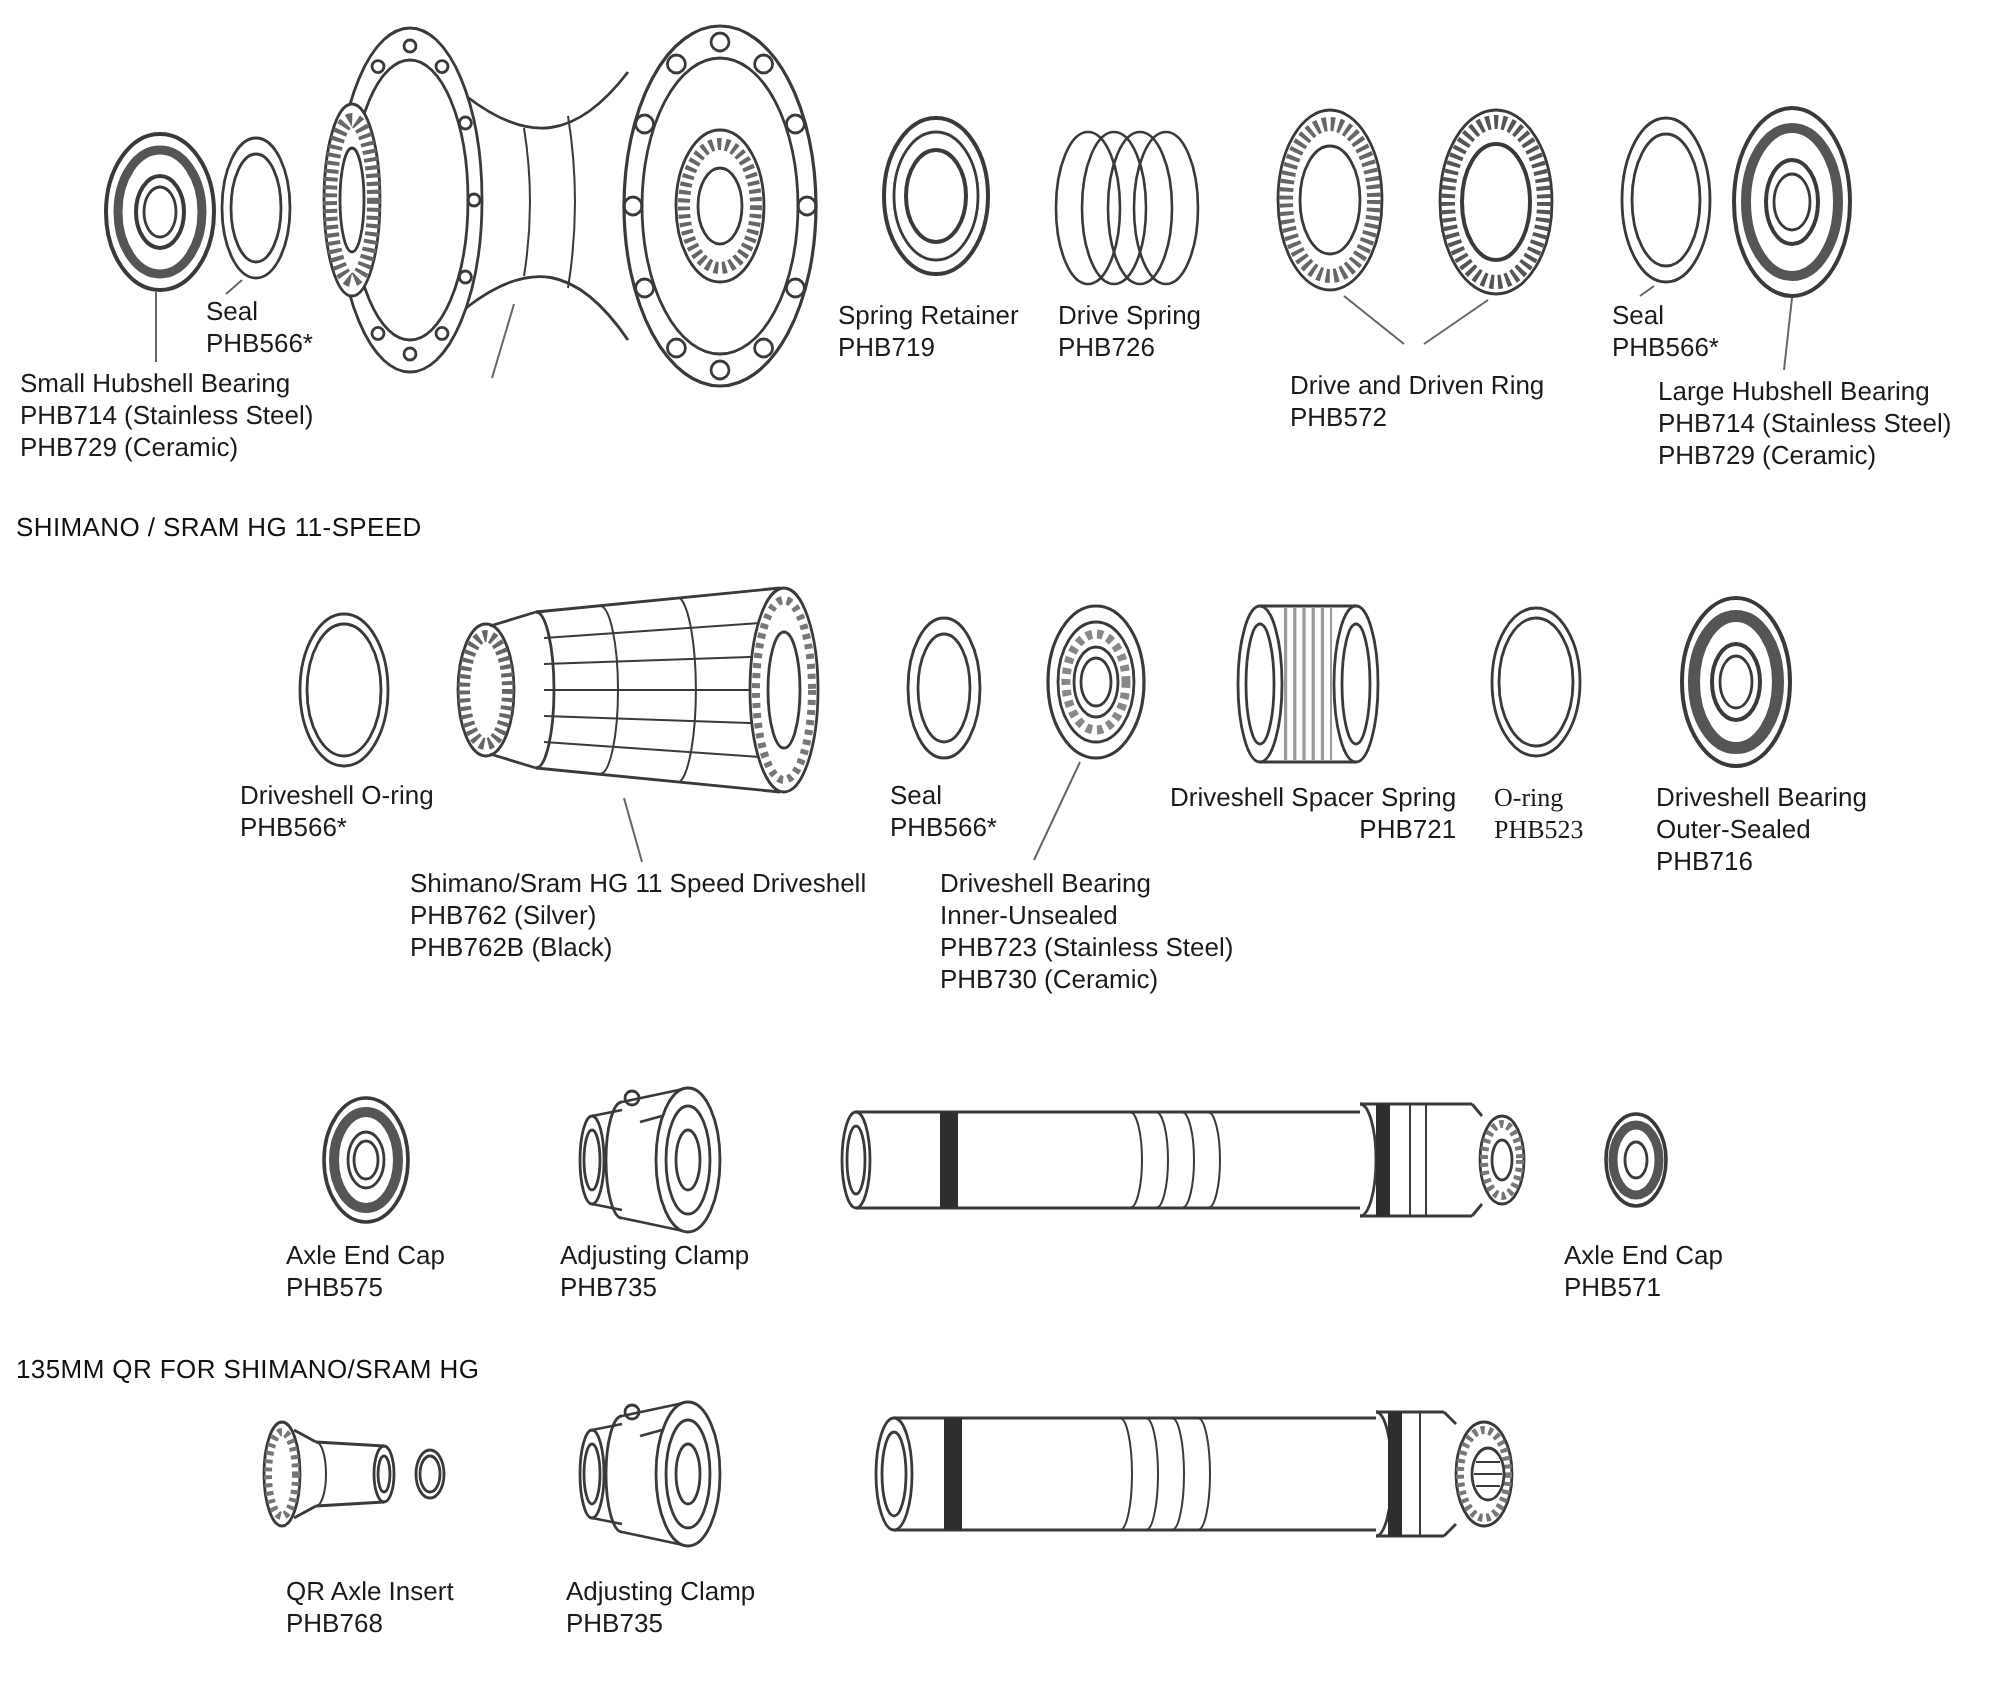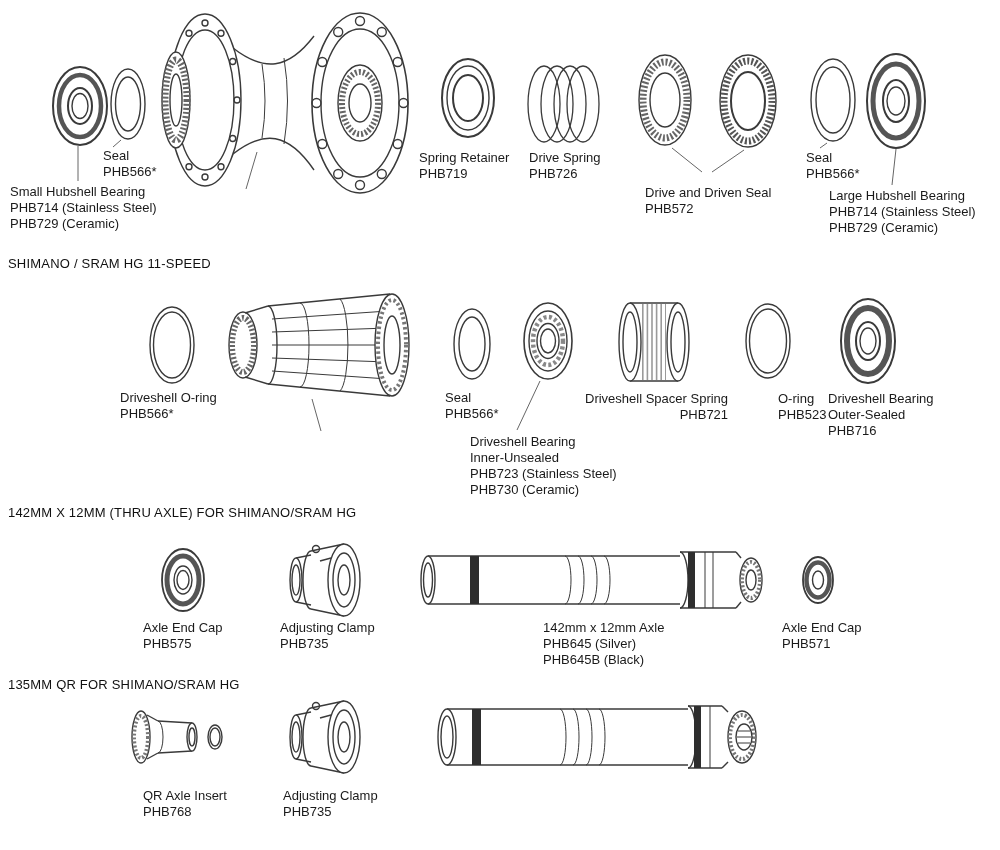--- a/index.html
+++ b/index.html
@@ -300,53 +300,52 @@
 
   <div class="part-label" style="left:103px; top:148px;">Seal
 PHB566*</div>
   <div class="part-label" style="left:10px; top:184px;">Small Hubshell Bearing
 PHB714 (Stainless Steel)
 PHB729 (Ceramic)</div>
   <div class="part-label" style="left:419px; top:150px;">Spring Retainer
 PHB719</div>
   <div class="part-label" style="left:529px; top:150px;">Drive Spring
 PHB726</div>
-  <div class="part-label" style="left:645px; top:185px;">Drive and Driven Seal
+  <div class="part-label" style="left:645px; top:185px;">Drive and Driven Ring
 PHB572</div>
   <div class="part-label" style="left:806px; top:150px;">Seal
 PHB566*</div>
   <div class="part-label" style="left:829px; top:188px;">Large Hubshell Bearing
 PHB714 (Stainless Steel)
 PHB729 (Ceramic)</div>
 
   <div class="section-header" style="left:8px; top:256px;">SHIMANO / SRAM HG 11-SPEED</div>
   <div class="part-label" style="left:120px; top:390px;">Driveshell O-ring
 PHB566*</div>
+  <div class="part-label" style="left:205px; top:434px;">Shimano/Sram HG 11 Speed Driveshell
+PHB762 (Silver)
+PHB762B (Black)</div>
   <div class="part-label" style="left:445px; top:390px;">Seal
 PHB566*</div>
   <div class="part-label" style="left:470px; top:434px;">Driveshell Bearing
 Inner-Unsealed
 PHB723 (Stainless Steel)
 PHB730 (Ceramic)</div>
   <div class="part-label" style="left:585px; top:391px;text-align:right;">Driveshell Spacer Spring
 PHB721</div>
-  <div class="part-label" style="left:778px; top:391px;">O-ring
+  <div class="part-label" style="left:747px; top:391px;font-family:Liberation Serif, serif;">O-ring
 PHB523</div>
   <div class="part-label" style="left:828px; top:391px;">Driveshell Bearing
 Outer-Sealed
 PHB716</div>
 
-  <div class="section-header" style="left:8px; top:505px;">142MM X 12MM (THRU AXLE) FOR SHIMANO/SRAM HG</div>
   <div class="part-label" style="left:143px; top:620px;">Axle End Cap
 PHB575</div>
   <div class="part-label" style="left:280px; top:620px;">Adjusting Clamp
 PHB735</div>
-  <div class="part-label" style="left:543px; top:620px;">142mm x 12mm Axle
-PHB645 (Silver)
-PHB645B (Black)</div>
   <div class="part-label" style="left:782px; top:620px;">Axle End Cap
 PHB571</div>
 
   <div class="section-header" style="left:8px; top:677px;">135MM QR FOR SHIMANO/SRAM HG</div>
   <div class="part-label" style="left:143px; top:788px;">QR Axle Insert
 PHB768</div>
   <div class="part-label" style="left:283px; top:788px;">Adjusting Clamp
 PHB735</div>
 
 </div>

